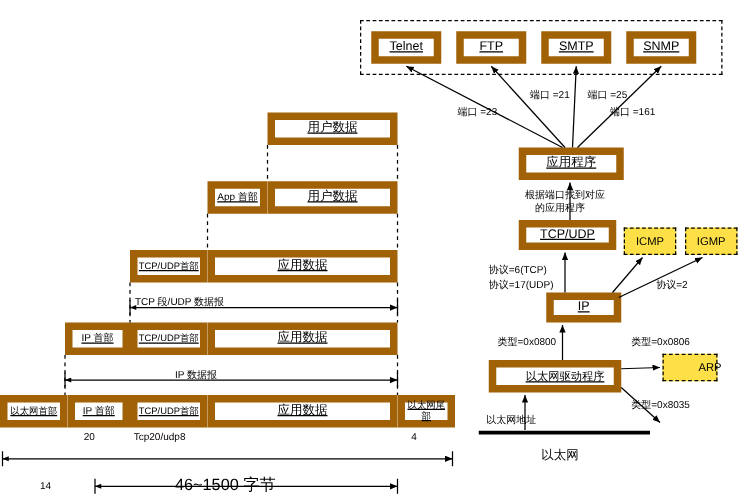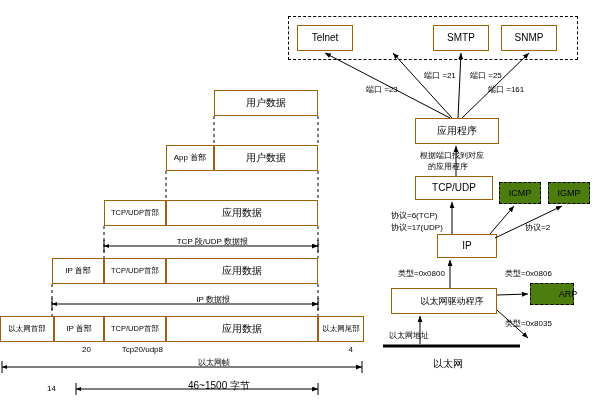--- a/index.html
+++ b/index.html
@@ -1,22 +1,22 @@
 <!DOCTYPE html>
 <html><head>
 <meta charset="utf-8">
 <style>
   html,body{margin:0;padding:0;}
   body{width:600px;height:400px;background:#ffffff;font-family:"Liberation Sans","DejaVu Sans",sans-serif;overflow:hidden;}
   #root{position:relative;width:600px;height:400px;}
-  .box{position:absolute;box-sizing:border-box;border:1px solid #a16207;background:#fff;display:flex;align-items:center;justify-content:center;text-align:center;font-size:10px;line-height:1.15;color:#000;}
+  .box{position:absolute;box-sizing:border-box;border:6px solid #a16207;background:#fff;display:flex;align-items:center;justify-content:center;text-align:center;font-size:10px;line-height:1.15;color:#000;text-decoration:underline;}
   .lbl{position:absolute;font-size:8px;color:#000;white-space:nowrap;}
-  .lbl.c{text-align:right;}
+  .lbl.c{text-align:left;}
   .dash{position:absolute;box-sizing:border-box;border:1px dashed #000;background:transparent;}
-  .dashbox{position:absolute;box-sizing:border-box;border:1px dashed #000;background:#4d7c0f;display:flex;align-items:center;justify-content:center;font-size:10px;}
+  .dashbox{position:absolute;box-sizing:border-box;border:1px dashed #000;background:#fde047;display:flex;align-items:center;justify-content:center;font-size:10px;}
   svg.ov{position:absolute;left:0;top:0;width:600px;height:400px;pointer-events:none;}
 </style>
 </head>
 <body>
 
 <div id="root">
 
   <div class="box" style="left:214px;top:90px;width:104px;height:26px;">用户数据</div>
 
   <div class="box" style="left:166px;top:145px;width:48px;height:26px;font-size:8px;">App 首部</div>
@@ -35,26 +35,26 @@
   <div class="box" style="left:166px;top:316px;width:152px;height:26px;">应用数据</div>
   <div class="box" style="left:318px;top:316px;width:46px;height:26px;font-size:7.5px;">以太网尾部</div>
 
   <div class="lbl c" style="left:32px;top:345px;width:24px;margin-top:39px;">14</div>
   <div class="lbl c" style="left:67px;top:345px;width:24px;">20</div>
   <div class="lbl c" style="left:107px;top:345px;width:56px;">Tcp20/udp8</div>
   <div class="lbl c" style="left:329px;top:345px;width:24px;">4</div>
 
   <div class="lbl c" style="left:108px;top:236px;width:140px;">TCP 段/UDP 数据报</div>
   <div class="lbl c" style="left:140px;top:294px;width:90px;">IP 数据报</div>
-  <div class="lbl c" style="left:140px;top:357px;width:90px;">以太网帧</div>
-  <div class="lbl c" style="left:140px;top:379px;width:110px;font-size:10px;">46~1500 字节</div>
+  <div class="lbl c" style="left:140px;top:379px;width:110px;font-size:13px;">46~1500 字节</div>
 
   <div class="dash" style="left:288px;top:16px;width:290px;height:44px;"></div>
 
   <div class="box" style="left:297px;top:25px;width:56px;height:26px;">Telnet</div>
+  <div class="box" style="left:365px;top:25px;width:56px;height:26px;">FTP</div>
   <div class="box" style="left:433px;top:25px;width:56px;height:26px;">SMTP</div>
   <div class="box" style="left:501px;top:25px;width:56px;height:26px;">SNMP</div>
 
   <div class="lbl" style="left:366px;top:84px;">端口 =23</div>
   <div class="lbl" style="left:424px;top:70px;">端口 =21</div>
   <div class="lbl" style="left:470px;top:70px;">端口 =25</div>
   <div class="lbl" style="left:488px;top:84px;">端口 =161</div>
 
   <div class="box" style="left:415px;top:118px;width:84px;height:26px;">应用程序</div>
 

